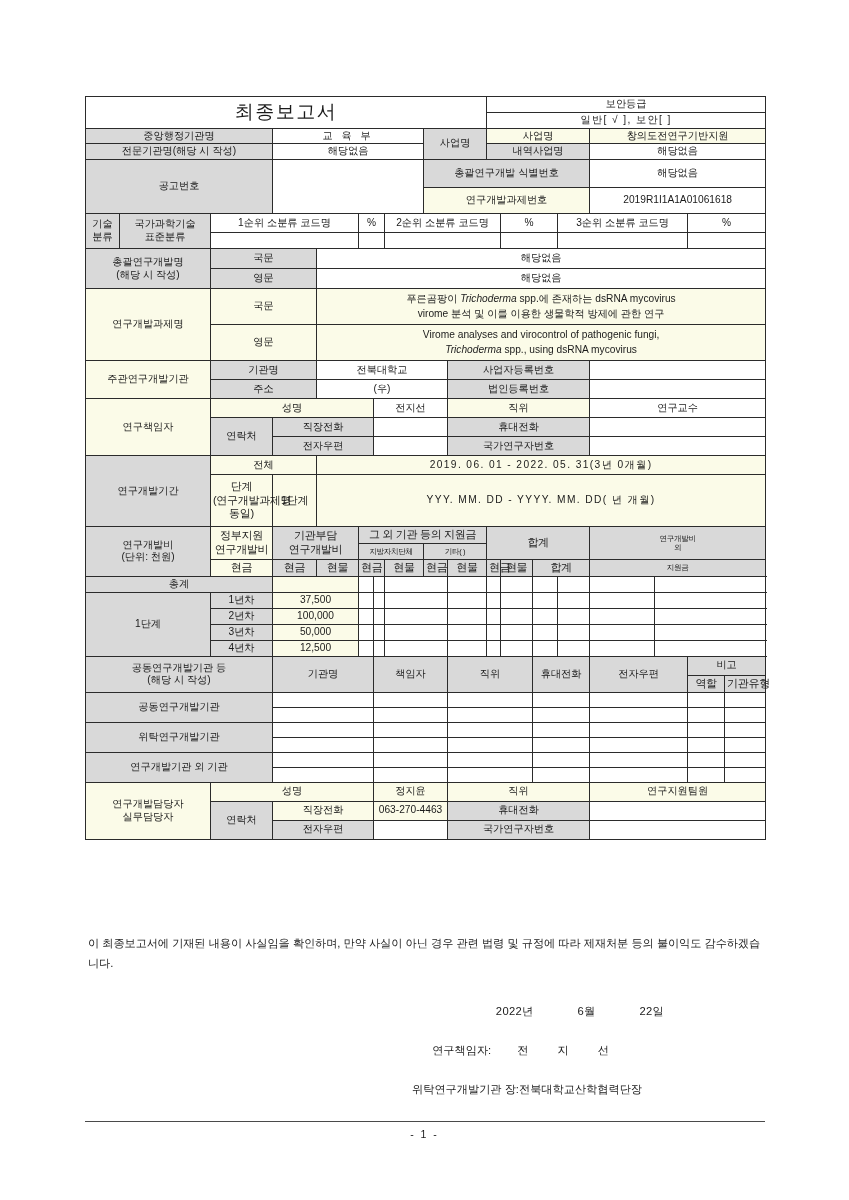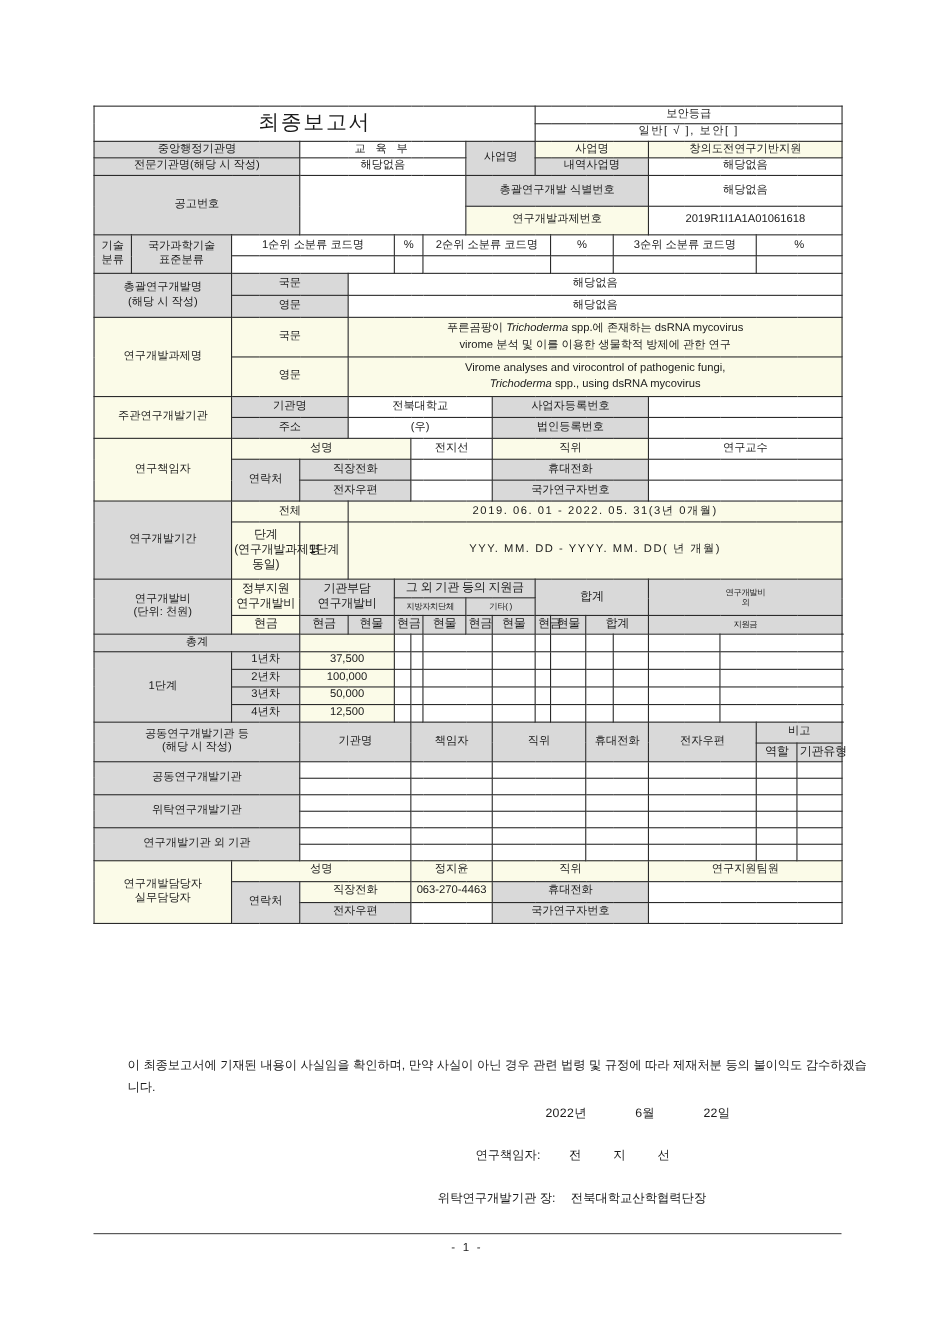--- a/index.html
+++ b/index.html
@@ -61,27 +61,26 @@
   .sp { letter-spacing: 3px; }
   .sp2 { letter-spacing: 1.4px; }
   .ital { font-style: italic; }
 
   .titleline { line-height: 1.45; }
 
   
   .statement {
     position: absolute;
     left: 88px;
-    top: 960px;
+    top: 934px;
     width: 672px;
     font-size: 11.2px;
     line-height: 1.75;
     text-align: justify;
     letter-spacing: -0.1px;
-    margin-left: 28px;
   }
   .sign-date {
     position: absolute;
     left: 88px;
     top: 1004px;
     width: 672px;
     text-align: right;
     padding-right: 96px;
     font-size: 11.2px;
     letter-spacing: 0.3px;
@@ -106,21 +105,21 @@
   .sign-org {
     position: absolute;
     left: 88px;
     top: 1082px;
     width: 672px;
     text-align: right;
     padding-right: 118px;
     font-size: 11.2px;
     box-sizing: border-box;
   }
-  .sign-org .orgname { margin-left: 14px; }
+  .sign-org .orgname { }
 
   .footrule {
     position: absolute;
     left: 85px;
     top: 1121px;
     width: 680px;
     border-top: 1px solid #4a4a4a;
   }
   .pagenum {
     position: absolute;

